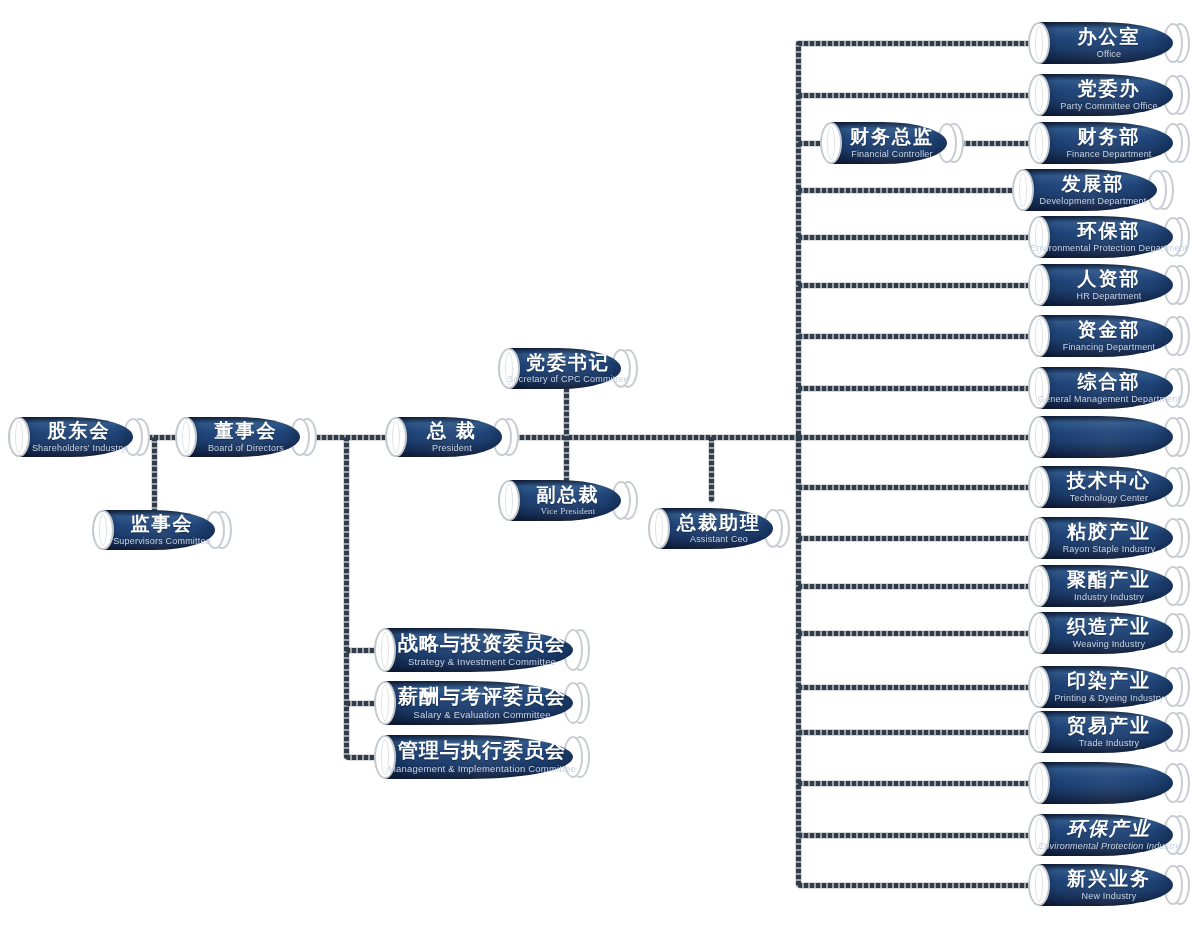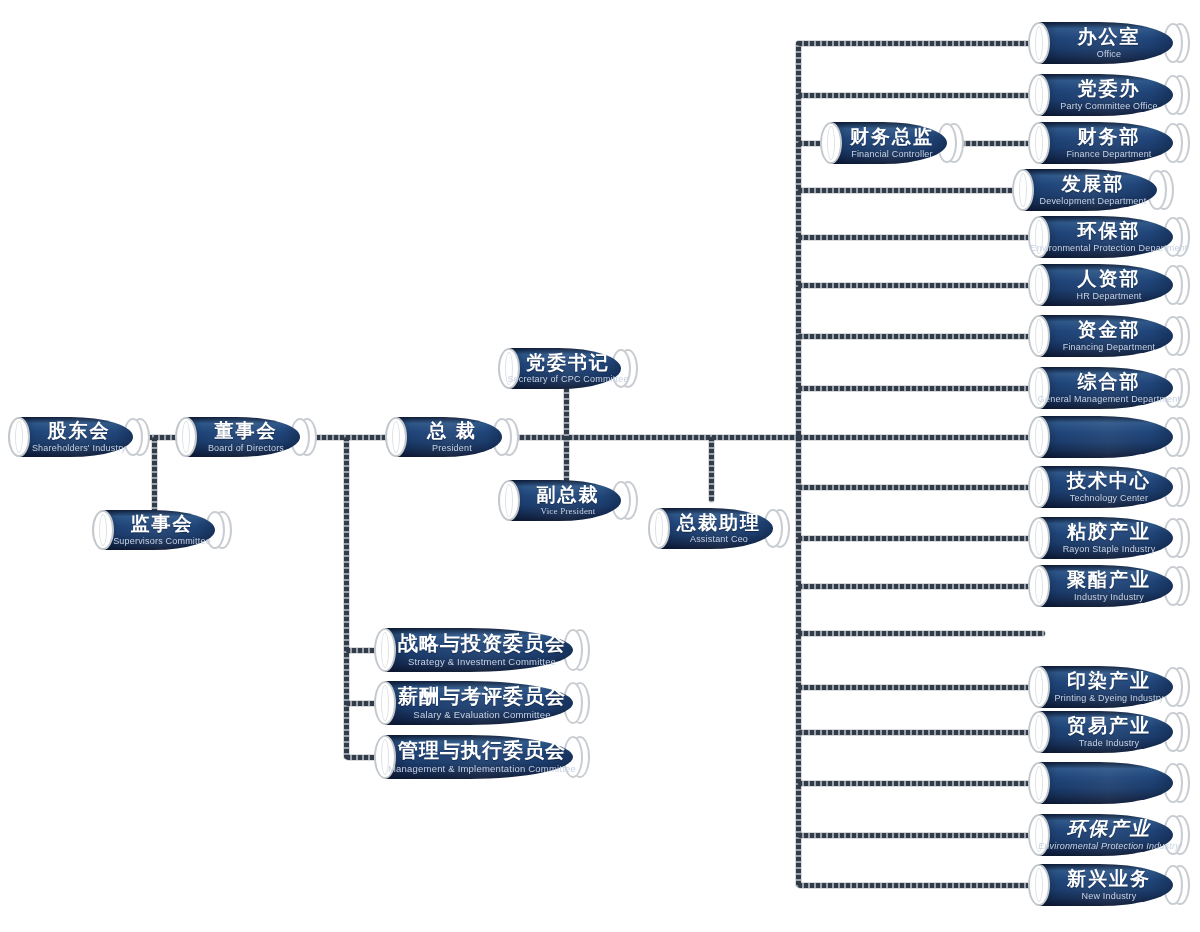--- a/index.html
+++ b/index.html
@@ -310,20 +310,30 @@
       <div class="node" style="left: 1028px; top: 565px; width: 160px; height: 42px;">
     <span class="arc arc2"></span>
     <span class="arc arc1"></span>
     <span class="body"></span>
     <span class="mouth"></span>
     <span class="label">
       <span class="zh">聚酯产业</span>
       <span class="en">Industry Industry</span>
     </span>
   </div>
+      <div class="node" style="left: 1028px; top: 612px; width: 160px; height: 42px;">
+    <span class="arc arc2"></span>
+    <span class="arc arc1"></span>
+    <span class="body"></span>
+    <span class="mouth"></span>
+    <span class="label">
+      <span class="zh">织造产业</span>
+      <span class="en">Weaving Industry</span>
+    </span>
+  </div>
       <div class="node" style="left: 1028px; top: 666px; width: 160px; height: 42px;">
     <span class="arc arc2"></span>
     <span class="arc arc1"></span>
     <span class="body"></span>
     <span class="mouth"></span>
     <span class="label">
       <span class="zh">印染产业</span>
       <span class="en">Printing &amp; Dyeing Industry</span>
     </span>
   </div>

